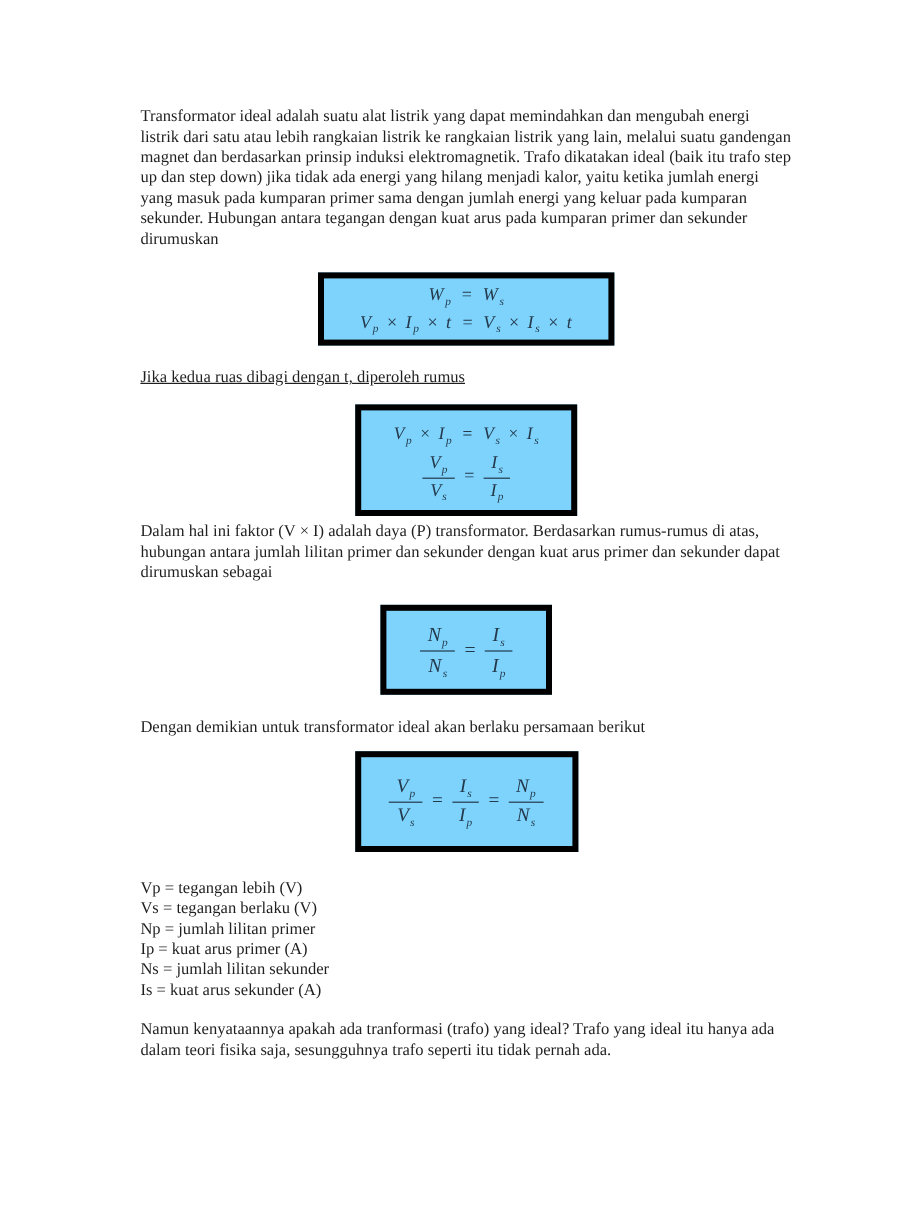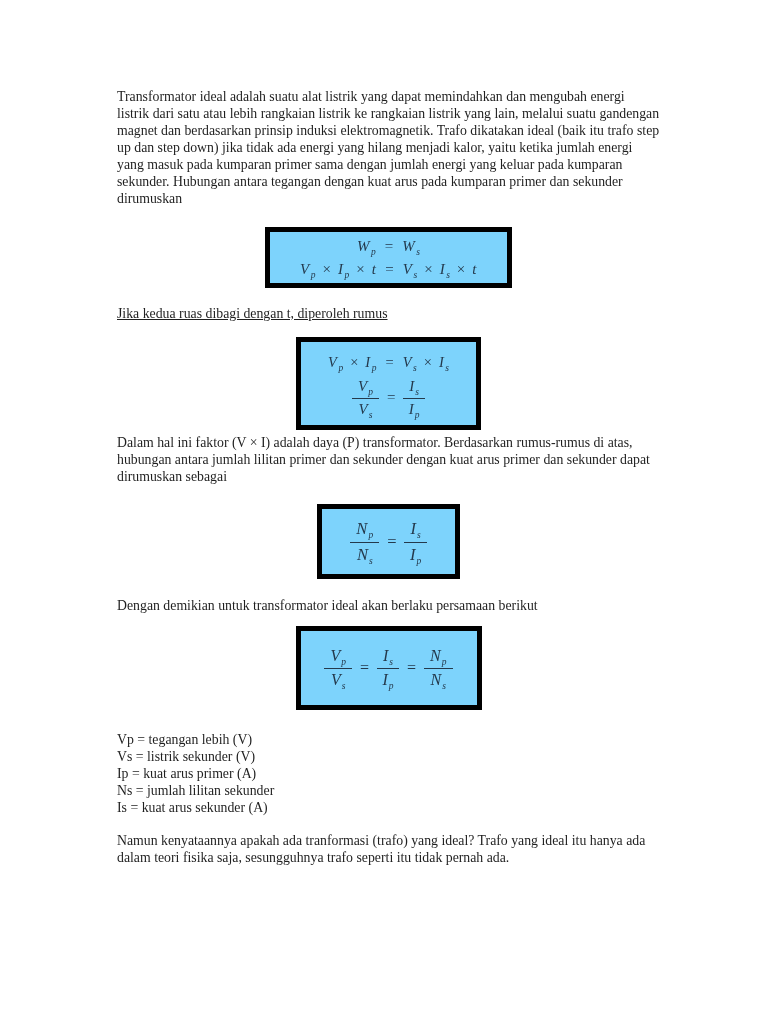--- a/index.html
+++ b/index.html
@@ -167,21 +167,22 @@
       <span class="eq">=</span>
       <span class="frac">
         <span class="num"><i>N</i><sub>p</sub></span>
         <span class="den"><i>N</i><sub>s</sub></span>
       </span>
     </div>
   </div>
 
   <div class="legend">
     <div>Vp = tegangan lebih (V)</div>
-    <div>Vs = listrik sekunder (V)</div>
+    <div>Vs = tegangan berlaku (V)</div>
+    <div>Np = jumlah lilitan primer</div>
     <div>Ip = kuat arus primer (A)</div>
     <div>Ns = jumlah lilitan sekunder</div>
     <div>Is = kuat arus sekunder (A)</div>
   </div>
 
   <p class="para p-closing">Namun kenyataannya apakah ada tranformasi (trafo) yang ideal? Trafo yang ideal itu hanya ada dalam teori fisika saja, sesungguhnya trafo seperti itu tidak pernah ada.</p>
 
 </div>
 
 </body></html>

